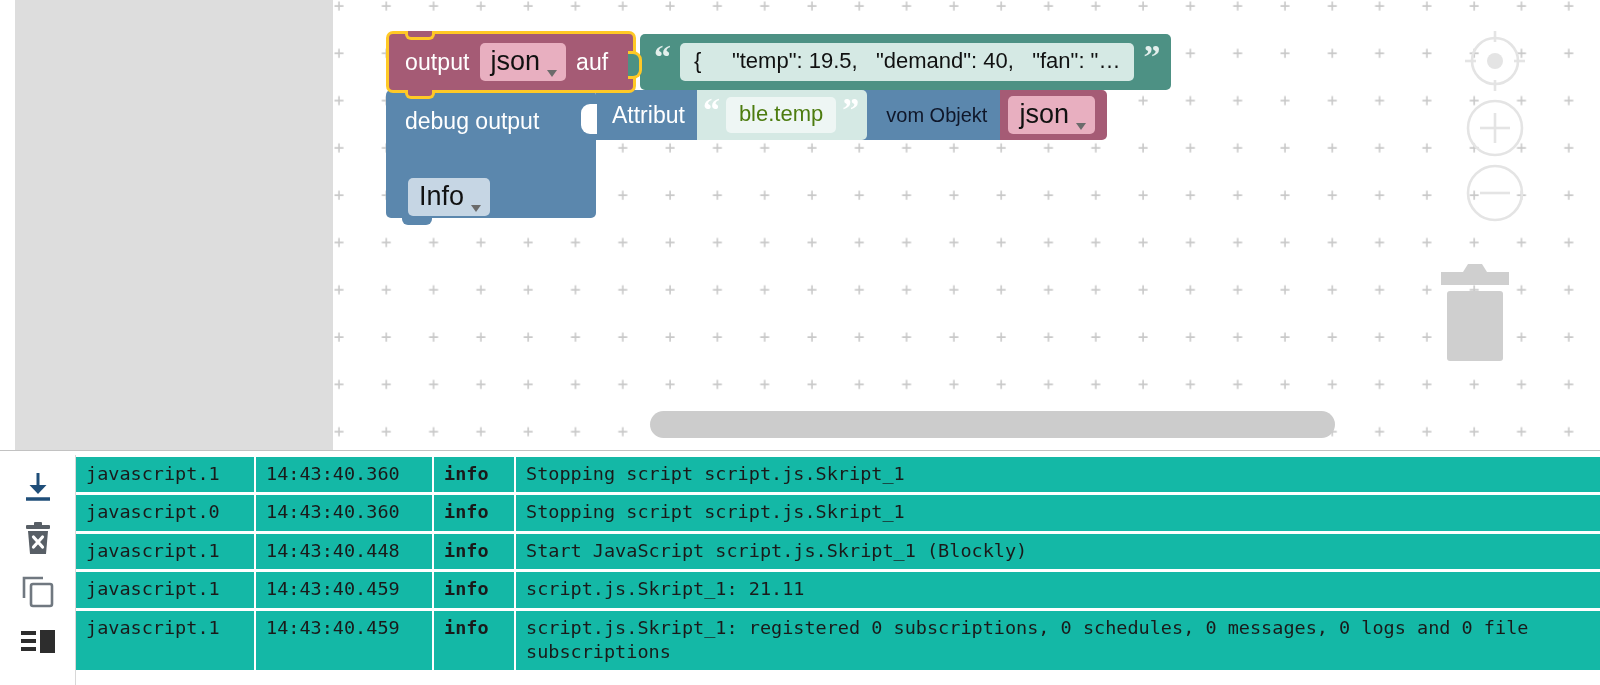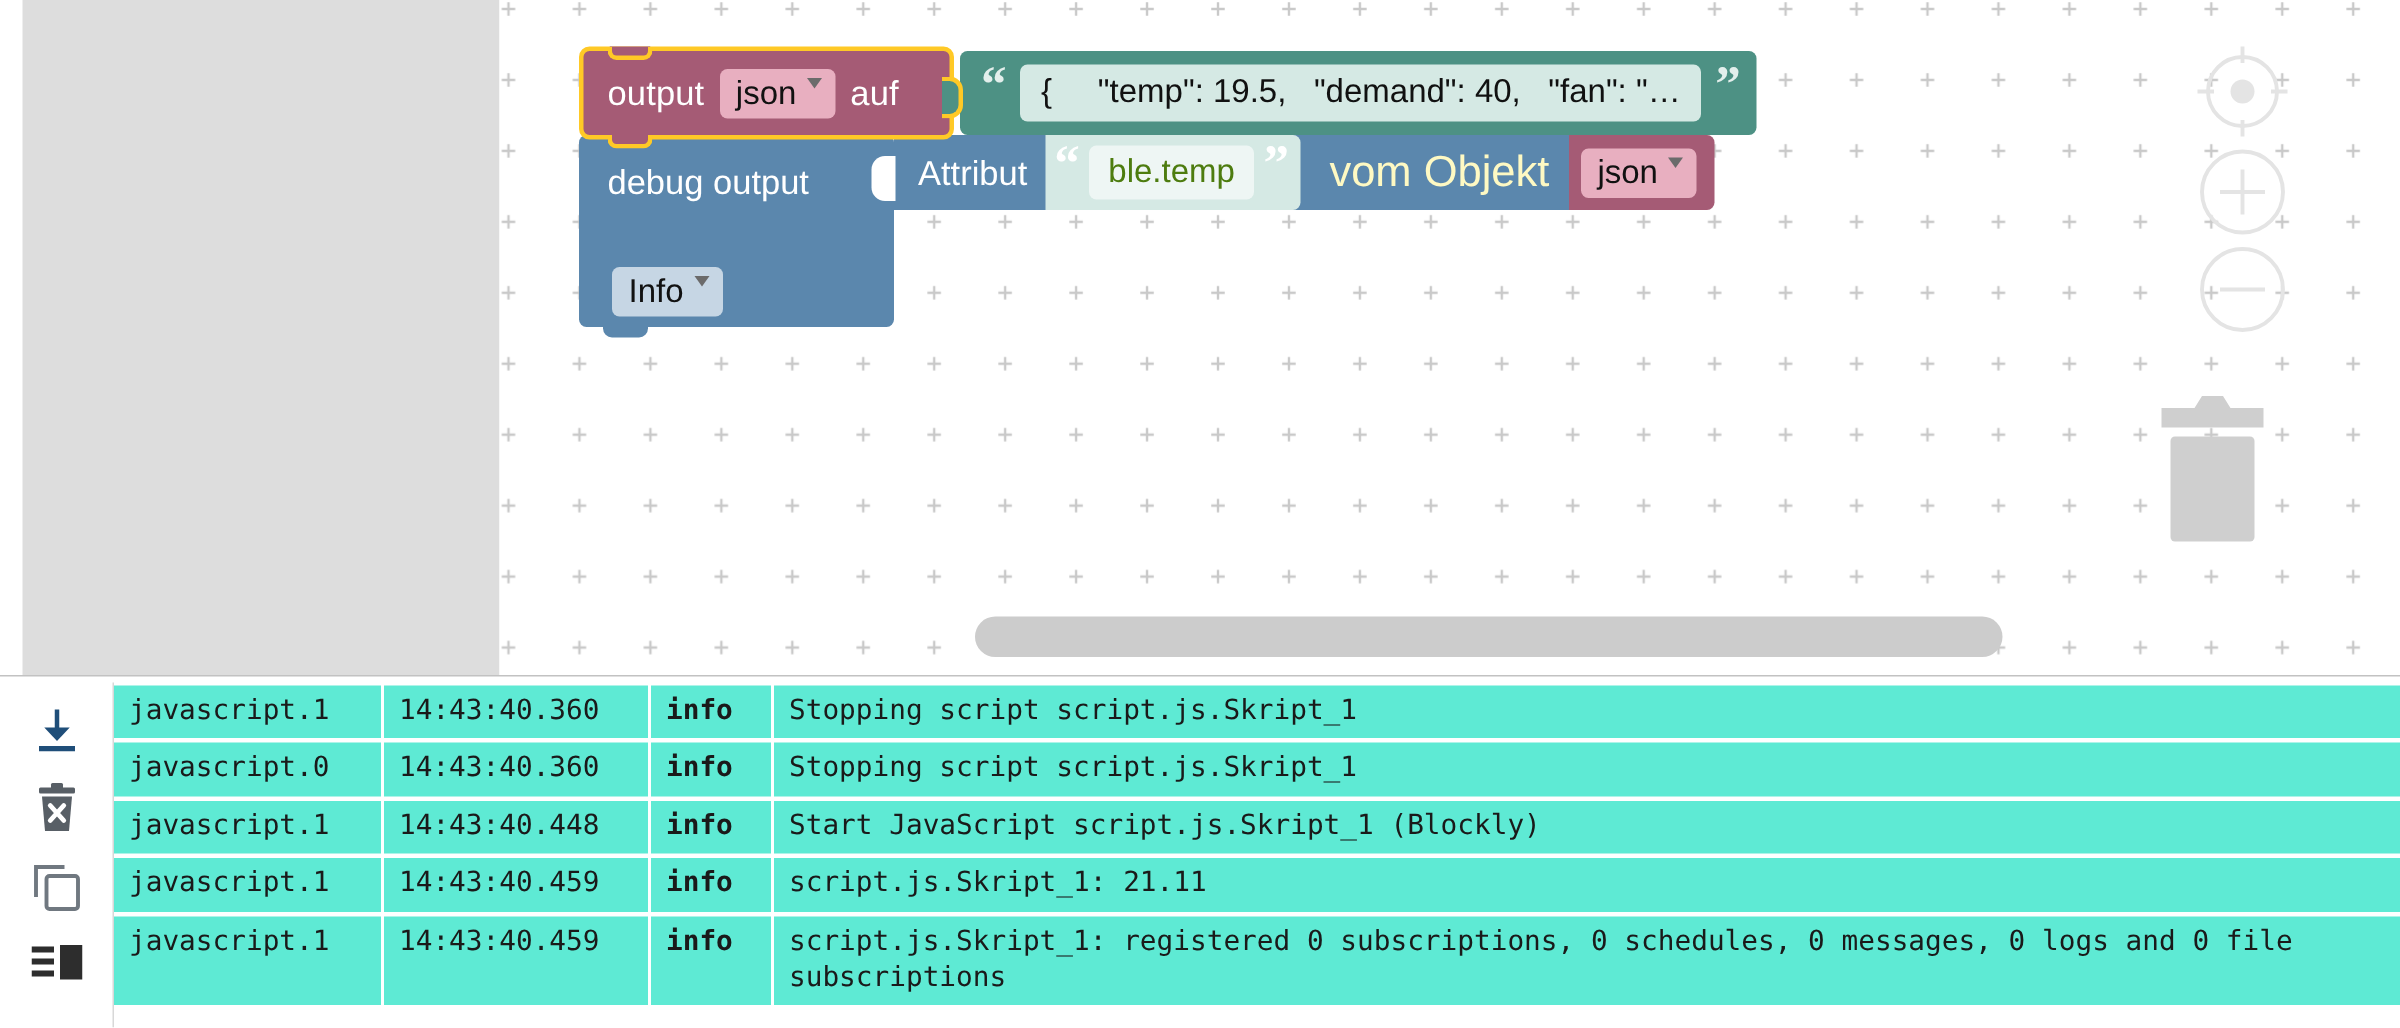--- a/index.html
+++ b/index.html
@@ -105,26 +105,26 @@
     z-index: 6;
   }
   .blk-text {
     color: #ffffff;
     font-size: 23px;
     white-space: nowrap;
     letter-spacing: .1px;
   }
   .dropdown {
     display: inline-flex;
-    align-items: flex-start;
+    align-items: flex-end;
     gap: 7px;
     border-radius: 5px;
     padding: 3px 9px 4px 11px;
     margin: 0 10px;
-    font-size: 22px;
+    font-size: 27px;
     color: #111111;
     white-space: nowrap;
   }
   .dropdown.pink   { background: #e8afc0; }
   .dropdown.lblue  { background: #c6d6e4; }
   .dropdown .caret {
     width: 0; height: 0;
     border-left: 5px solid transparent;
     border-right: 5px solid transparent;
     border-top: 7px solid #6b6b6b;
@@ -252,22 +252,22 @@
   .attr-text-field {
     background: #eef6f4;
     border-radius: 5px;
     color: #4d7c0f;
     font-size: 22px;
     padding: 4px 13px 6px;
     margin: 0 6px;
     white-space: nowrap;
   }
   .vom-objekt {
-    color: #fef9c3;
-    font-size: 29px;
+    color: #0f172a;
+    font-size: 20px;
     margin-left: 19px;
     white-space: nowrap;
   }
   .socket-pink {
     width: 11px; height: 28px;
     background: #a55b75;
     border-radius: 9px 0 0 9px;
     margin-left: 13px;
   }
   .var-block {
@@ -337,21 +337,21 @@
   }
   .log-row {
     display: flex;
     gap: 2px;
     align-items: stretch;
     font-family: "DejaVu Sans Mono", "Liberation Mono", monospace;
     font-size: 18.5px;
     color: #1a1a1a;
   }
   .log-cell {
-    background: #5eead4;
+    background: #14b8a6;
     padding: 5px 8px 6px 10px;
     white-space: pre-wrap;
     line-height: 1.32;
   }
   .c-source { width: 160px; min-width: 160px; }
   .c-time   { width: 158px; min-width: 158px; }
   .c-level  { width: 62px;  min-width: 62px; font-weight: bold; }
   .c-msg    { flex: 1; }
 </style>
 </head>

